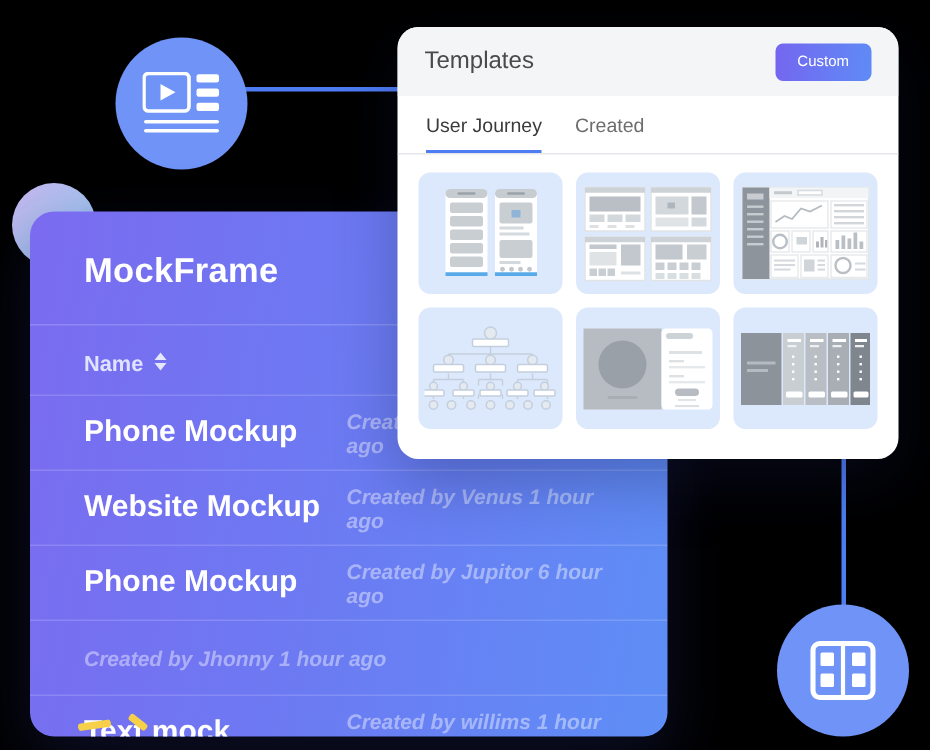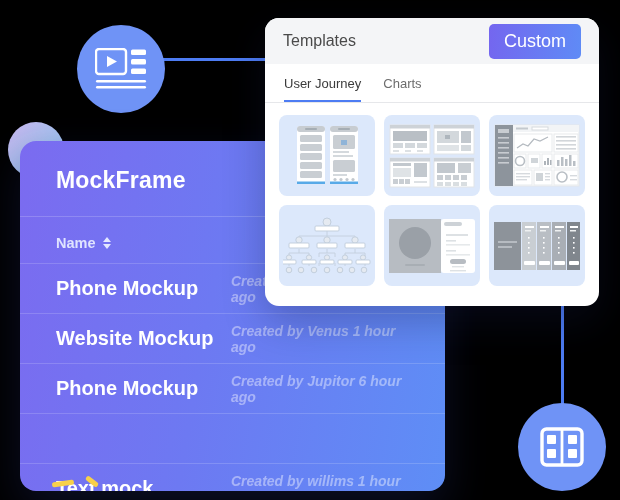--- a/index.html
+++ b/index.html
@@ -29,42 +29,42 @@
   .dash-a{left:52px;top:481px;width:22px;transform:rotate(-8deg);}
   .dash-b{left:85px;top:479px;width:14px;transform:rotate(38deg);}
 
   
   #mockframe{position:absolute;left:20px;top:141px;width:425px;height:350px;
     border-radius:16px;overflow:hidden;
     background:linear-gradient(100deg,#7b6bf0 0%,#6d79f2 45%,#5e8ef6 100%);
     box-shadow:0 18px 45px rgba(25,30,80,.45);}
   .mf-title{color:#fff;font-size:23px;font-weight:bold;padding:26px 0 0 36px;
     letter-spacing:.2px;}
-  .mf-head{display:flex;align-items:center;gap:7px;color:#dfe3ff;
+  .mf-head{display:flex;align-items:flex-start;gap:7px;color:#dfe3ff;
     font-size:14.5px;font-weight:bold;padding:18px 0 12px 36px;
     border-top:1px solid rgba(255,255,255,.18);margin-top:22px;}
   .sort-ico{display:flex;flex-direction:column;gap:2px;}
   .sort-ico i{display:block;width:0;height:0;border-left:4px solid transparent;
     border-right:4px solid transparent;}
   .sort-ico i.up{border-bottom:5px solid #e3e7ff;}
   .sort-ico i.dn{border-top:5px solid #e3e7ff;}
   .mf-row{display:flex;align-items:center;height:49px;padding:0 36px;
     border-top:1px solid rgba(255,255,255,.16);}
   .mf-name{color:#ffffff;font-size:20px;font-weight:bold;width:175px;flex:none;}
   .mf-meta{color:rgba(255,255,255,.42);font-size:14px;font-style:italic;font-weight:bold;}
 
   
   #templates{position:absolute;left:265px;top:18px;width:334px;height:288px;
     background:#fff;border-radius:14px;overflow:hidden;
     box-shadow:0 16px 42px rgba(20,25,70,.30);}
   .tpl-head{display:flex;align-items:center;justify-content:space-between;
     background:#f4f5f7;padding:0 18px;height:46px;}
   .tpl-title{font-size:16px;color:#4a4a4a;}
   .tpl-custom{background:linear-gradient(95deg,#7466ef 0%,#5f8bf6 100%);
-    color:#fff;font-size:18px;border:none;border-radius:5px;
+    color:#fff;font-size:10px;border:none;border-radius:5px;
     padding:7px 15px;cursor:pointer;}
   .tpl-tabs{display:flex;gap:22px;padding:12px 19px 0 19px;
     border-bottom:1px solid #e6e7ea;margin:0 0 0 0;}
   .tpl-tab{font-size:13px;color:#6d6d6d;padding-bottom:9px;
     border-bottom:2px solid transparent;cursor:pointer;white-space:nowrap;}
   .tpl-tab.active{color:#3b3b3b;border-bottom-color:#4d7cf3;}
   .tpl-grid{display:grid;grid-template-columns:repeat(3,1fr);gap:9px;padding:12px 14px;}
   .tpl-card{background:#dce8fb;border-radius:8px;height:81px;
     display:flex;align-items:center;justify-content:center;cursor:pointer;}
   .tpl-card svg{display:block;}
@@ -123,39 +123,40 @@
     </div>
     <div class="mf-row">
       <span class="mf-name">Website Mockup</span>
       <span class="mf-meta">Created by Venus 1 hour ago</span>
     </div>
     <div class="mf-row">
       <span class="mf-name">Phone Mockup</span>
       <span class="mf-meta">Created by Jupitor 6 hour ago</span>
     </div>
     <div class="mf-row">
+      <span class="mf-meta">Created by Jhonny 1 hour ago</span>
     </div>
     <div class="mf-row">
       <span class="mf-name">Text mock</span>
       <span class="mf-meta">Created by willims 1 hour ago</span>
     </div>
   </div>
 
   <div class="dash dash-a"></div>
   <div class="dash dash-b"></div>
 
   <div id="templates">
     <div class="tpl-head">
       <span class="tpl-title">Templates</span>
       <button class="tpl-custom">Custom</button>
     </div>
 
     <div class="tpl-tabs">
       <div class="tpl-tab active">User Journey</div>
-      <div class="tpl-tab">Charts</div>
+      <div class="tpl-tab">Created</div>
     </div>
 
     <div class="tpl-grid">
 
       <div class="tpl-card">
         <span>
         <svg width="78" height="63" viewBox="0 0 78 63">
           <rect x="9" y="2" width="28" height="58" rx="3" fill="#fff"></rect>
           <rect x="9" y="2" width="28" height="6" rx="3" fill="#c7ccd1"></rect>
           <rect x="17" y="4.2" width="12" height="1.6" rx=".8" fill="#9aa2aa"></rect>

